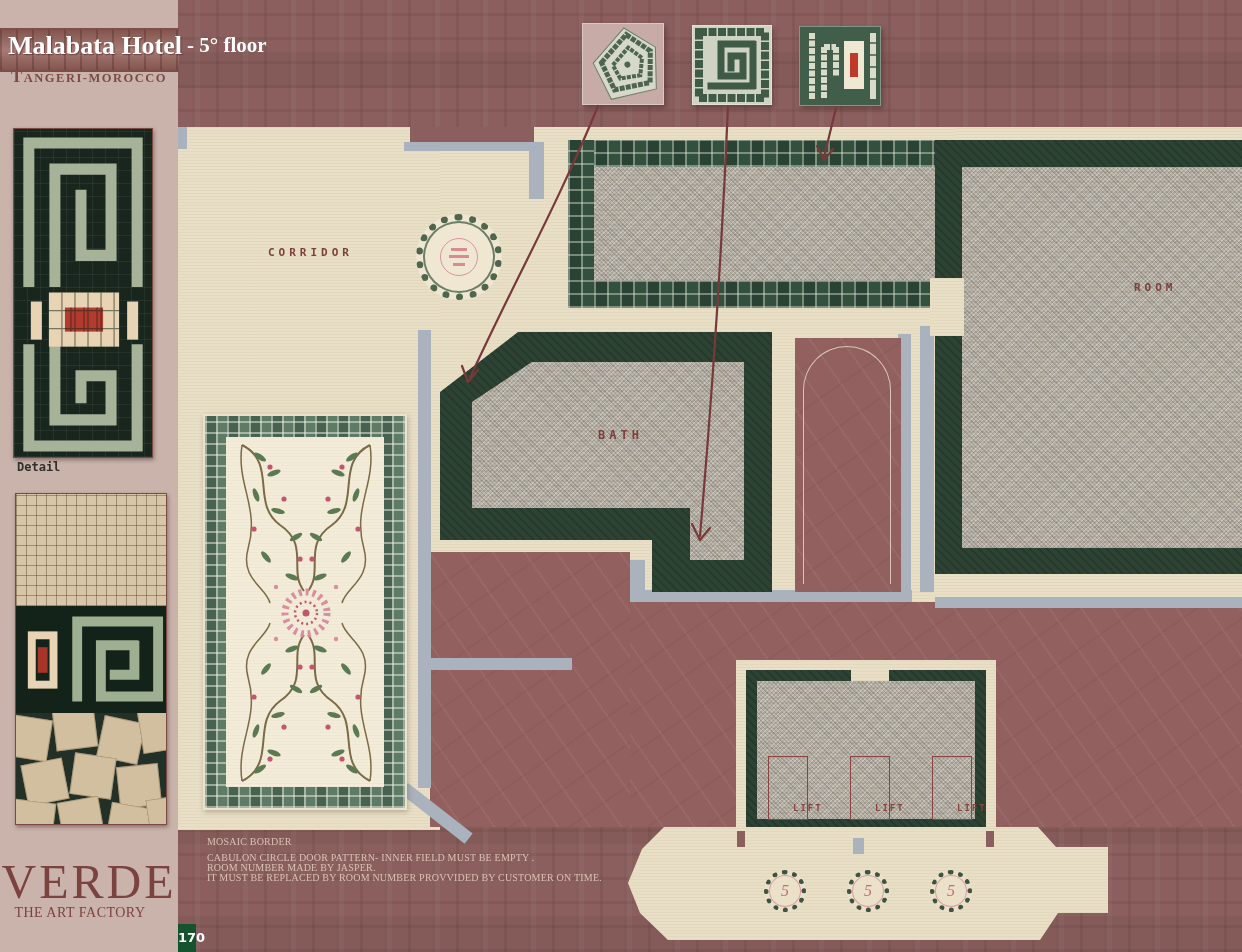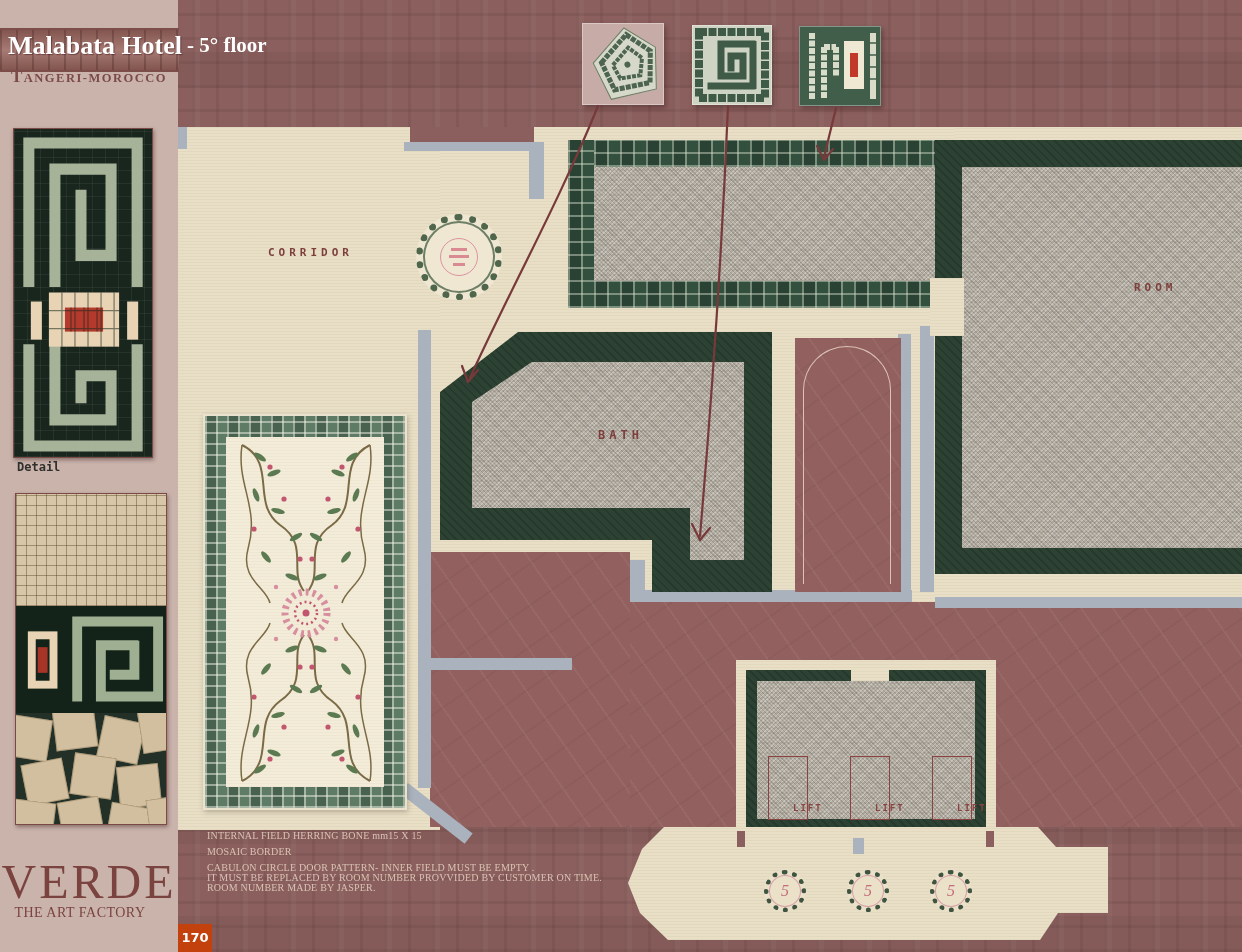--- a/index.html
+++ b/index.html
@@ -48,21 +48,21 @@
   #d2-top{left:0;top:0;width:150px;height:112px;background-color:#d8c6a8;
     background-image:repeating-linear-gradient(0deg, rgba(90,70,40,.45) 0 1px, transparent 1px 10px),
       repeating-linear-gradient(90deg, rgba(90,70,40,.45) 0 1px, transparent 1px 10px);}
   #d2-mid{left:0;top:112px;width:150px;height:107px;background:#142319;}
   #d2-bot{left:0;top:219px;width:150px;height:111px;background:#223028;overflow:hidden;}
   .tile{position:absolute;width:42px;height:42px;background:#d2bfa0;box-shadow:inset 0 0 0 1px rgba(120,100,60,.4);}
   #sicis-logo{left:0;top:858px;width:178px;text-align:center;color:#7b4340;
     font-family:"Liberation Serif",serif;font-size:48px;letter-spacing:3px;line-height:48px;}
   #logo-sub{left:0;top:905px;width:160px;text-align:center;color:#7b4340;
     font-family:"Liberation Serif",serif;font-size:14px;letter-spacing:.5px;}
-  #pagenum{left:178px;top:924px;width:34px;height:28px;background:#c2410c;color:#fff;
+  #pagenum{left:178px;top:924px;width:18px;height:28px;background:#14532d;color:#fff;
     font-weight:bold;font-size:13px;line-height:28px;text-align:center;font-family:"DejaVu Sans",sans-serif;}
   
   .plan-label{font-family:"DejaVu Sans Mono",monospace;font-weight:bold;color:#7d3f3c;letter-spacing:4px;font-size:11px;}
   .lift-label{font-family:"DejaVu Sans Mono",monospace;font-weight:bold;color:#8a4340;letter-spacing:2px;font-size:9px;margin-left:21px;}
   
   #corridor-medallion{left:416px;top:214px;width:86px;height:86px;border-radius:50%;
     background:#efe7d2;border:7px dotted #4f654c;box-sizing:border-box;box-shadow:inset 0 0 0 2px #6d7f66;}
   #corridor-medallion .inner{position:absolute;left:50%;top:50%;width:38px;height:38px;margin:-19px 0 0 -19px;
     border-radius:50%;border:1.5px solid #dc93a0;box-sizing:border-box;}
   .mark{position:absolute;left:50%;height:3px;background:#d98a93;transform:translateX(-50%);}
@@ -242,25 +242,24 @@
       <path d="M598 106 C560 200 505 300 470 378"></path>
       <path d="M468 382 L462 366 M468 382 L478 370"></path>
       <path d="M728 106 C722 250 710 420 700 536"></path>
       <path d="M700 540 L692 524 M700 540 L710 528"></path>
       <path d="M836 108 C832 125 828 140 824 158"></path>
       <path d="M824 160 L817 146 M824 160 L833 149"></path>
     </g>
   </svg>
 
   <div class="abs" id="notes">
-    <div>INTERNAL FIELD HERRING BONE mm15 X 15</div>
     <div class="gap">MOSAIC BORDER</div>
     <div class="gap">CABULON CIRCLE DOOR PATTERN- INNER FIELD MUST BE EMPTY .</div>
+    <div>ROOM NUMBER MADE BY JASPER.</div>
     <div>IT MUST BE REPLACED BY ROOM NUMBER PROVVIDED BY CUSTOMER ON TIME.</div>
-    <div>ROOM NUMBER MADE BY JASPER.</div>
   </div>
 </div>
 
 <div class="abs" id="sidebar"></div>
 <div class="abs" id="titleband"></div>
 <div class="abs" id="hotel-title">Malabata Hotel</div>
 <div class="abs" id="floor-label">-  5° floor</div>
 <div class="abs" id="location-label" style="text-transform:uppercase;">Tangeri-morocco</div>
 
 <div class="abs photo" id="detail1">

